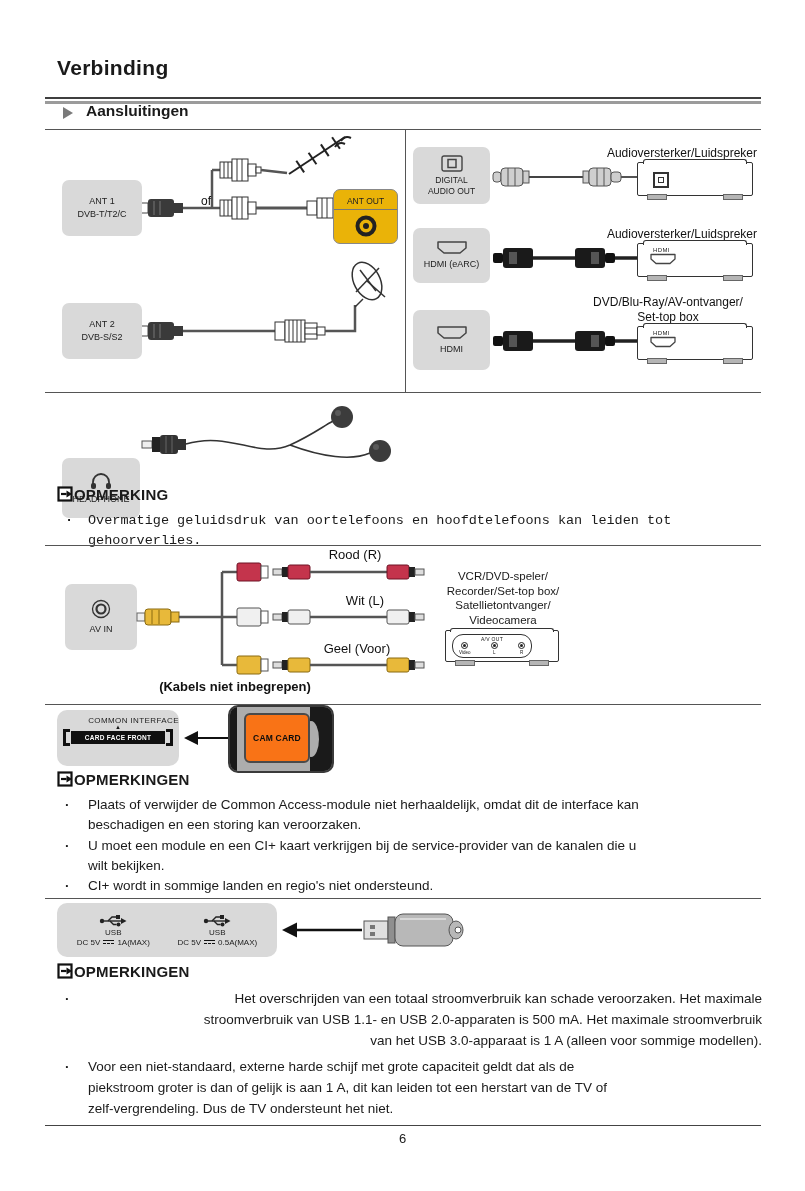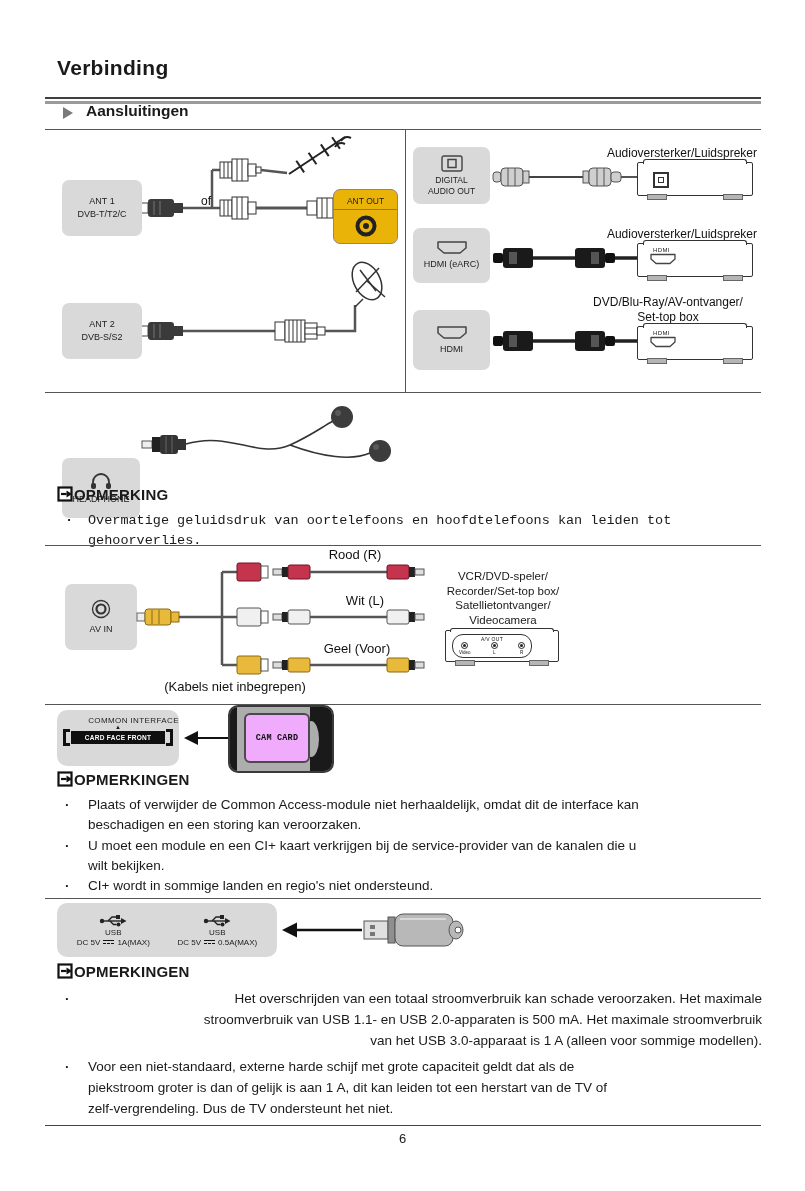--- a/index.html
+++ b/index.html
@@ -51,22 +51,22 @@
       font-weight:bold;letter-spacing:.3px;display:flex;align-items:center;justify-content:center;}
   .ci-br{position:absolute;top:-2px;width:4px;height:11px;border:3px solid #101010;}
   .ci-br.l{left:6px;border-right:none;} .ci-br.r{right:6px;border-left:none;}
 
   .cam{position:absolute;left:228px;top:705px;width:102px;height:64px;background:#adadad;
       border:2px solid #3a3a3a;border-radius:10px;overflow:hidden;}
   .cam .edge{position:absolute;left:0;top:0;bottom:0;width:7px;background:#1a1a1a;}
   .cam .black{position:absolute;right:0;top:0;bottom:0;width:22px;background:#1a1a1a;}
   .cam .notch{position:absolute;right:13px;top:50%;transform:translateY(-50%);width:16px;height:36px;
       background:#adadad;border-radius:50%;}
-  .cam .card{position:absolute;left:14px;top:6px;width:62px;height:46px;background:#f0abfc;
-      border:2px solid #4a4a4a;border-radius:6px;display:flex;align-items:center;justify-content:center;font-family:Liberation Mono, monospace;}
+  .cam .card{position:absolute;left:14px;top:6px;width:62px;height:46px;background:#f97316;
+      border:2px solid #4a4a4a;border-radius:6px;display:flex;align-items:center;justify-content:center;}
   .cam .card span{font-size:8.5px;font-weight:bold;color:#0d0d0d;letter-spacing:.2px;}
 
   .usb-panel{position:absolute;left:57px;top:903px;width:220px;height:54px;background:#d9d9d9;
       border-radius:10px;display:flex;align-items:center;justify-content:space-around;padding:0 6px;box-sizing:border-box;}
   .usb-group{display:flex;flex-direction:column;align-items:center;line-height:1.25;}
   .usb-group .ulabel{font-size:8px;color:#222;}
   .usb-group .uspec{font-size:8px;color:#222;white-space:nowrap;display:flex;align-items:center;}
   .dc{display:inline-block;width:11px;height:7px;border-top:1.5px solid #111;position:relative;margin:2px 3px 0 3px;}
   .dc::after{content:"";position:absolute;top:2px;left:0;right:0;border-top:1.6px dashed #111;}
 
@@ -394,21 +394,21 @@
       <line x1="175" y1="119" x2="252" y2="119" stroke="#555" stroke-width="2.5"></line>
       <rect x="252" y="112" width="22" height="14" rx="2" fill="#e8b93a" stroke="#8a6a10"></rect>
       <rect x="274" y="114" width="6" height="10" fill="#222"></rect>
       <rect x="280" y="116" width="9" height="6" fill="#ddd" stroke="#555"></rect>
     </g>
   </svg>
 
   <div class="cable-label" style="left:300px;top:547px;width:110px;">Rood (R)</div>
   <div class="cable-label" style="left:310px;top:593px;width:110px;">Wit (L)</div>
   <div class="cable-label" style="left:297px;top:641px;width:120px;">Geel (Voor)</div>
-  <div class="cable-label" style="left:130px;top:679px;width:210px;">(Kabels niet inbegrepen)</div>
+  <div class="cable-label" style="left:130px;top:679px;width:210px;font-weight:bold;">(Kabels niet inbegrepen)</div>
 
   <div class="vcr-text">
     <span>VCR/DVD-speler/</span><br>
     <span>Recorder/Set-top box/</span><br>
     <span>Satellietontvanger/</span><br>
     <span>Videocamera</span>
   </div>
   <div class="vcr">
     <div class="strip">
       <div class="avout">A/V OUT</div>

